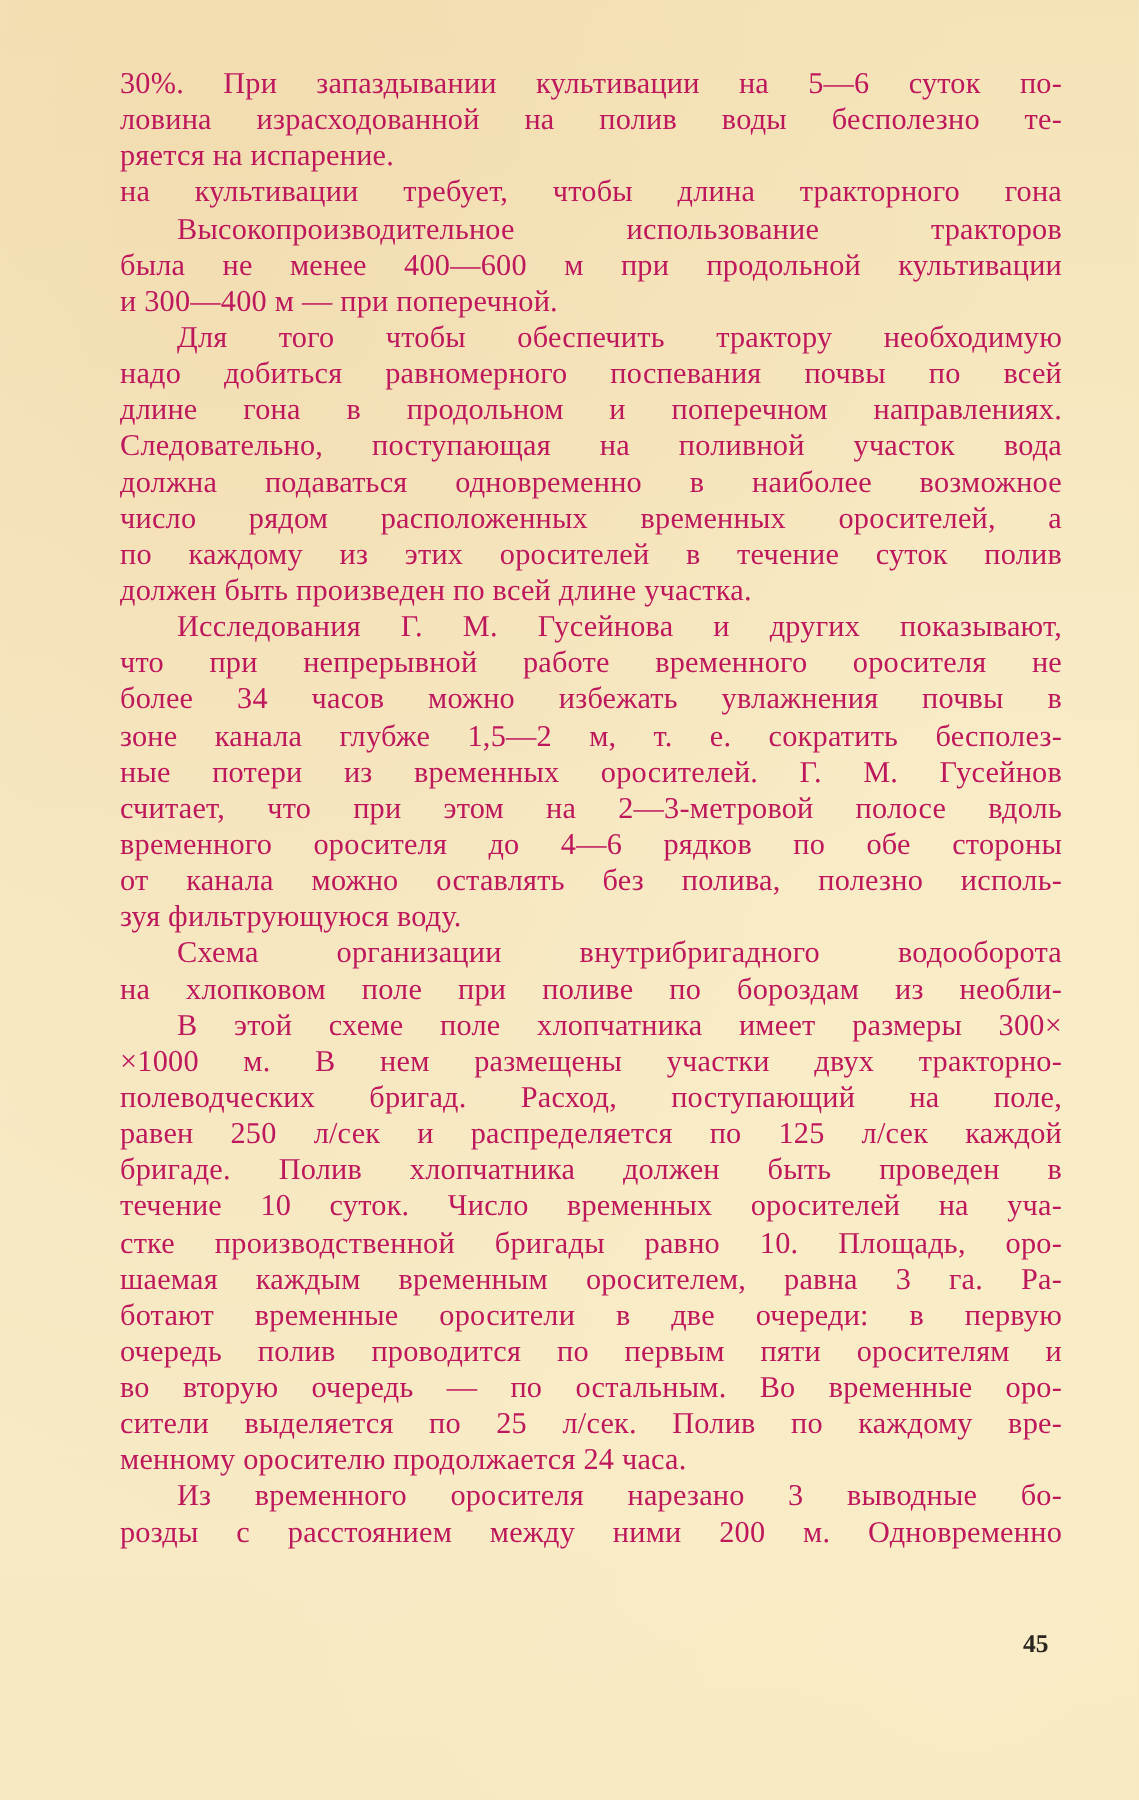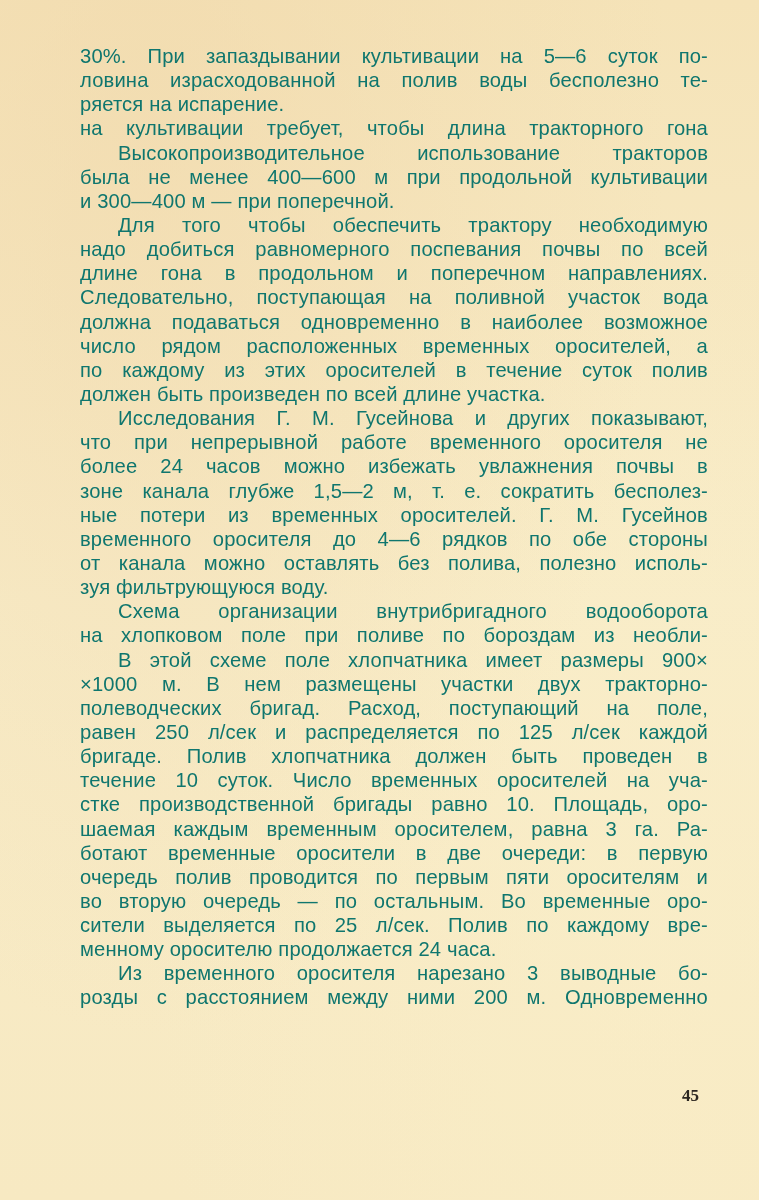--- a/index.html
+++ b/index.html
@@ -7,22 +7,22 @@
     width: 759px; height: 1200px; overflow: hidden;
     background: #f6e7bf;
     background-image:
       radial-gradient(ellipse at 20% 10%, rgba(240,215,170,0.55), rgba(0,0,0,0) 60%),
       radial-gradient(ellipse at 85% 80%, rgba(250,238,200,0.6), rgba(0,0,0,0) 55%),
       linear-gradient(180deg, #f5e3b8 0%, #f8ecc8 50%, #f7e9c2 100%);
     position: relative;
   }
   .page {
     position: absolute; left: 80px; top: 44px; width: 628px;
-    font-family: Liberation Sans, sans-serif;
-    color: #0f766e;
+    font-family: Liberation Serif, serif;
+    color: #be185d;
     font-size: 20.2px;
     line-height: 24.15px;
     letter-spacing: 0.15px;
   }
   .line {
     display: block; white-space: nowrap;
     text-align: justify; text-align-last: justify;
     height: 24.15px;
   }
   .line.last { text-align-last: left; }
@@ -58,35 +58,36 @@
     <span class="line">Следовательно, поступающая на поливной участок вода</span>
     <span class="line">должна подаваться одновременно в наиболее возможное</span>
     <span class="line">число рядом расположенных временных оросителей, а</span>
     <span class="line">по каждому из этих оросителей в течение суток полив</span>
     <span class="line last">должен быть произведен по всей длине участка.</span>
   </div>
 
   <div>
     <span class="line indent">Исследования Г. М. Гусейнова и других показывают,</span>
     <span class="line">что при непрерывной работе временного оросителя не</span>
-    <span class="line">более 24 часов можно избежать увлажнения почвы в</span>
+    <span class="line">более 34 часов можно избежать увлажнения почвы в</span>
     <span class="line">зоне канала глубже 1,5—2 м, т. е. сократить бесполез-</span>
     <span class="line">ные потери из временных оросителей. Г. М. Гусейнов</span>
+    <span class="line">считает, что при этом на 2—3-метровой полосе вдоль</span>
     <span class="line">временного оросителя до 4—6 рядков по обе стороны</span>
     <span class="line">от канала можно оставлять без полива, полезно исполь-</span>
     <span class="line last">зуя фильтрующуюся воду.</span>
   </div>
 
   <div>
     <span class="line indent">Схема организации внутрибригадного водооборота</span>
     <span class="line">на хлопковом поле при поливе по бороздам из необли-</span>
   </div>
 
   <div>
-    <span class="line indent">В этой схеме поле хлопчатника имеет размеры 900×</span>
+    <span class="line indent">В этой схеме поле хлопчатника имеет размеры 300×</span>
     <span class="line">×1000 м. В нем размещены участки двух тракторно-</span>
     <span class="line">полеводческих бригад. Расход, поступающий на поле,</span>
     <span class="line">равен 250 л/сек и распределяется по 125 л/сек каждой</span>
     <span class="line">бригаде. Полив хлопчатника должен быть проведен в</span>
     <span class="line">течение 10 суток. Число временных оросителей на уча-</span>
     <span class="line">стке производственной бригады равно 10. Площадь, оро-</span>
     <span class="line">шаемая каждым временным оросителем, равна 3 га. Ра-</span>
     <span class="line">ботают временные оросители в две очереди: в первую</span>
     <span class="line">очередь полив проводится по первым пяти оросителям и</span>
     <span class="line">во вторую очередь — по остальным. Во временные оро-</span>

